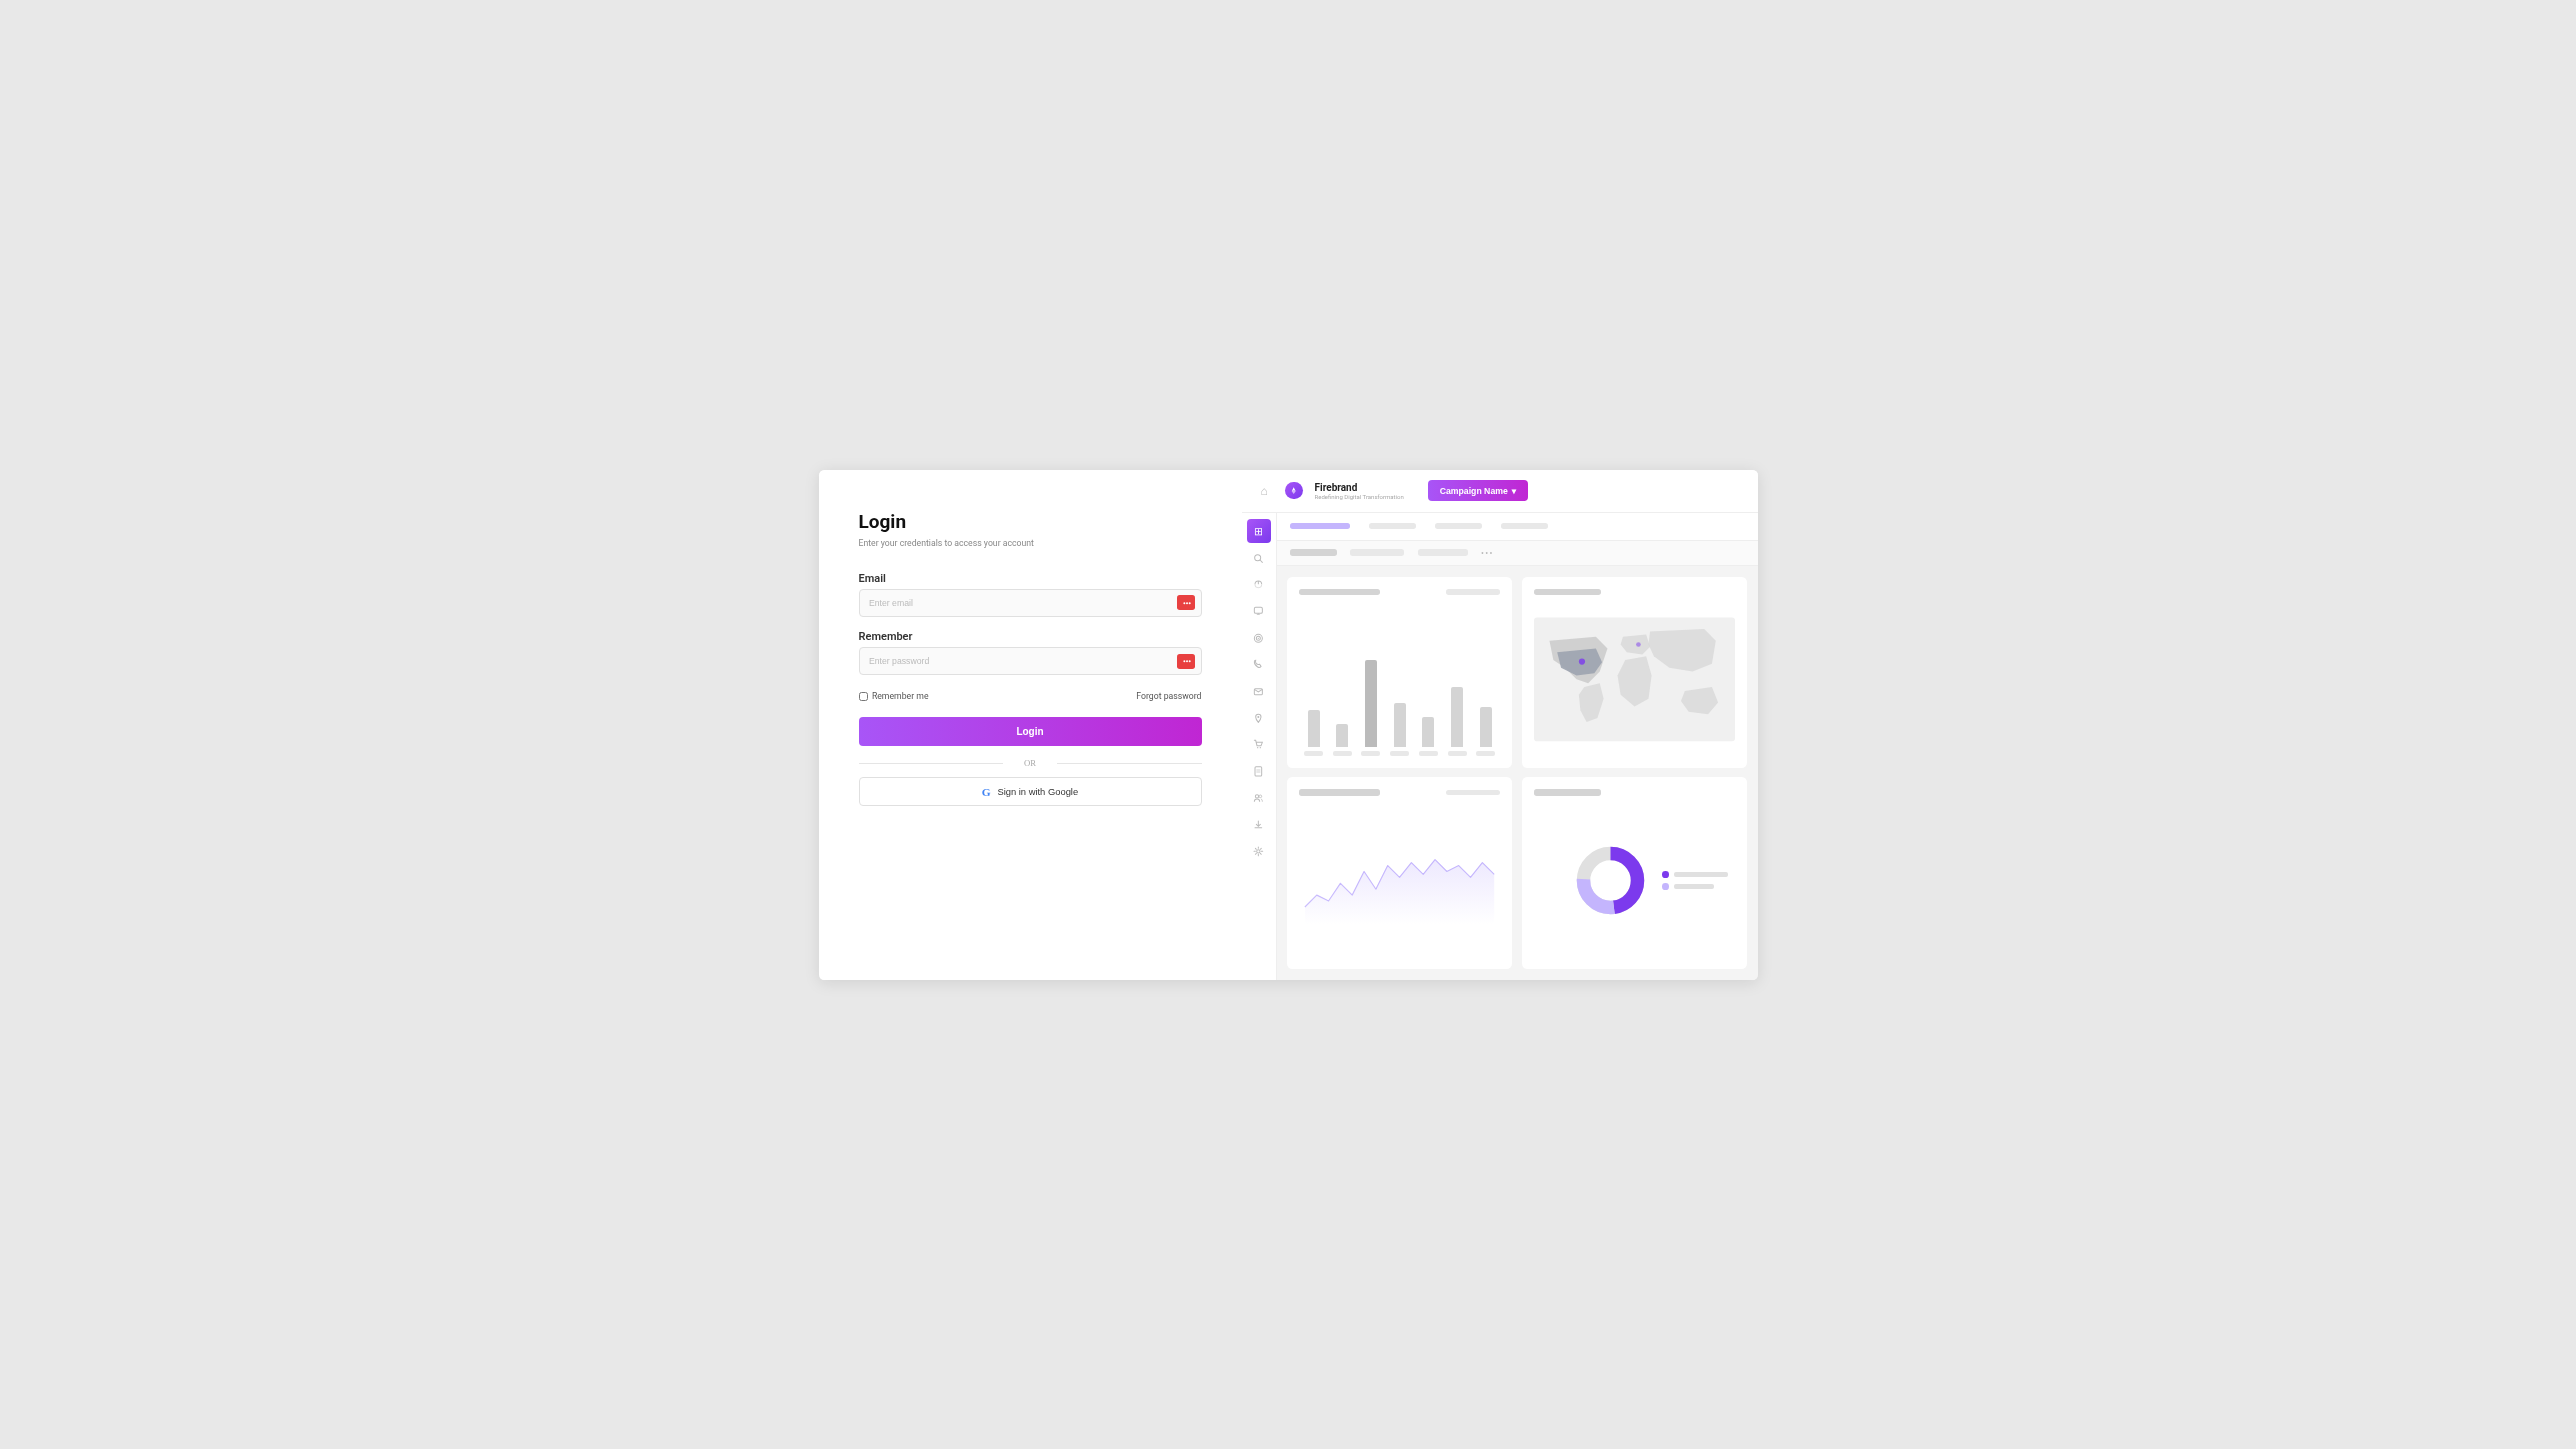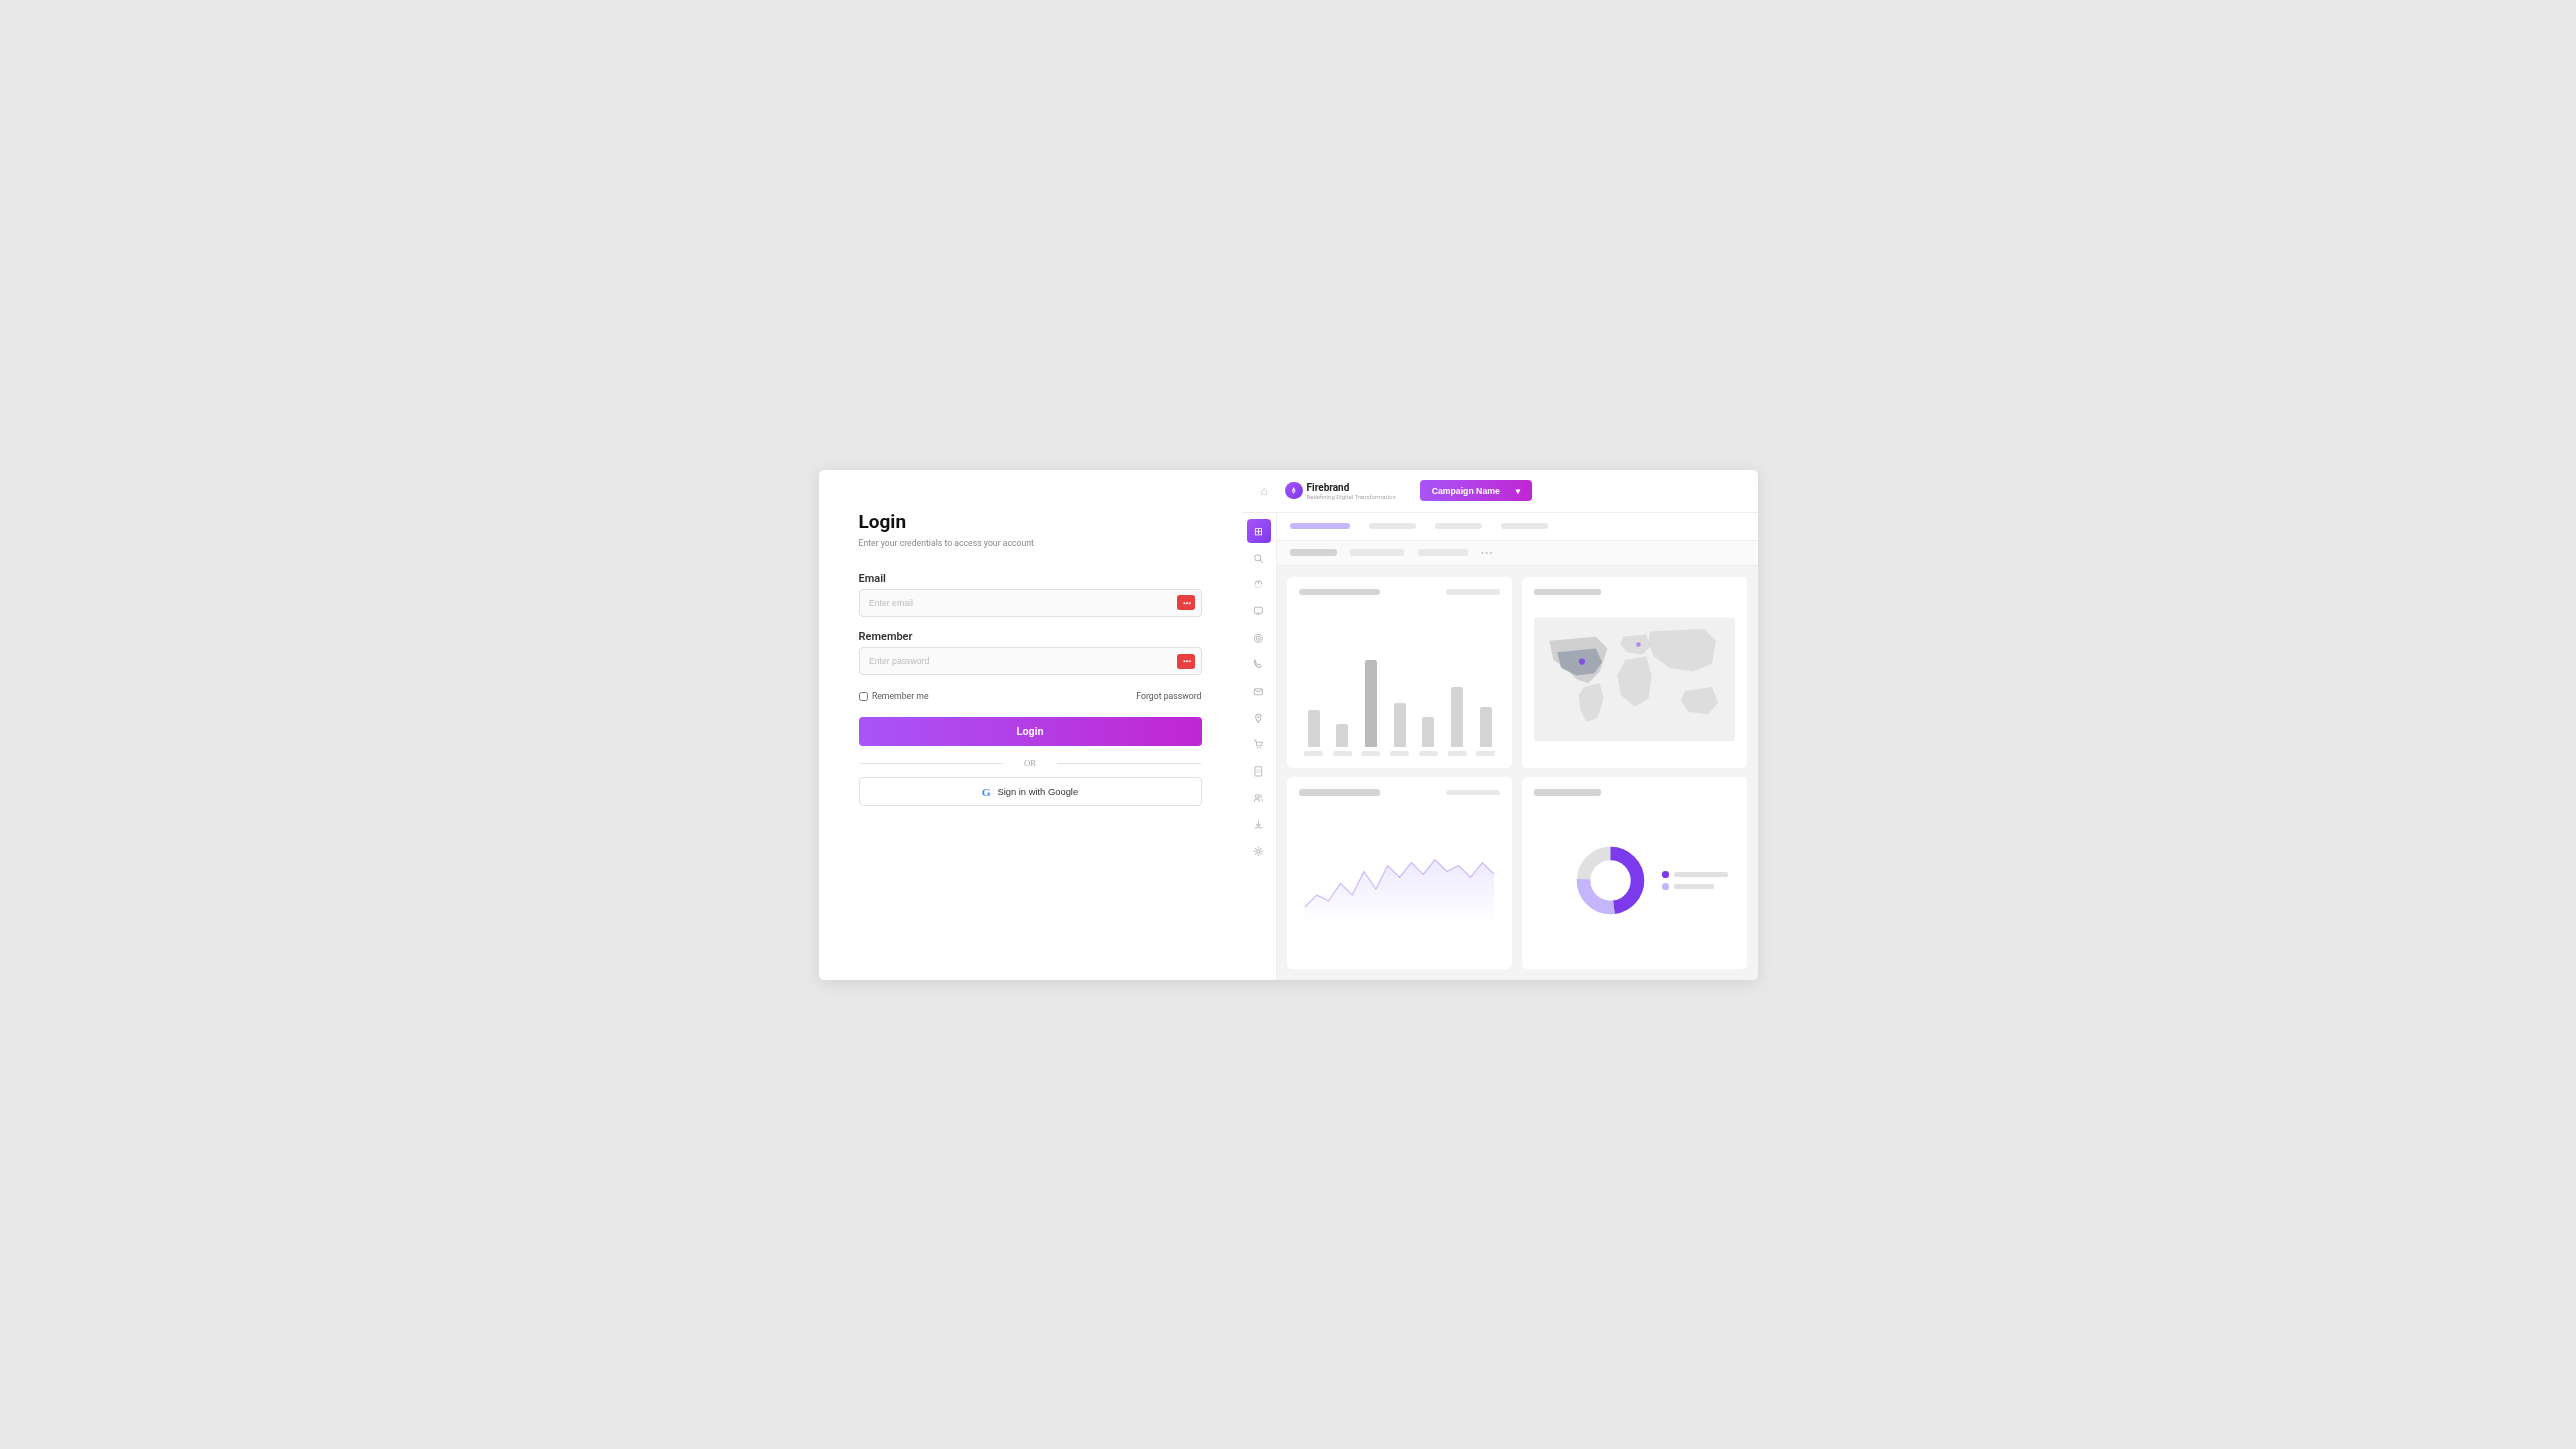--- a/index.html
+++ b/index.html
@@ -194,21 +194,21 @@
 
     .topbar-home-icon {
       color: #bbb;
       font-size: 12px;
       cursor: pointer;
     }
 
     .brand-logo {
       display: flex;
       align-items: center;
-      gap: 4px;
+      gap: 12px;
       margin-left: 5.4px;
     }
 
     .brand-icon {
       width: 17.4px;
       height: 17.4px;
       background: linear-gradient(135deg, #a855f7, #7c3aed);
       border-radius: 50%;
       display: flex;
       align-items: center;
@@ -233,21 +233,21 @@
       background: linear-gradient(90deg, #a855f7, #c026d3);
       color: #fff;
       border: none;
       border-radius: 4px;
       padding: 5.4px 12px;
       font-size: 8.7px;
       font-weight: 600;
       cursor: pointer;
       display: flex;
       align-items: center;
-      gap: 16px;
+      gap: 4px;
     }
 
     
     .main-layout {
       display: flex;
       flex: 1;
       overflow: hidden;
     }
 
     

